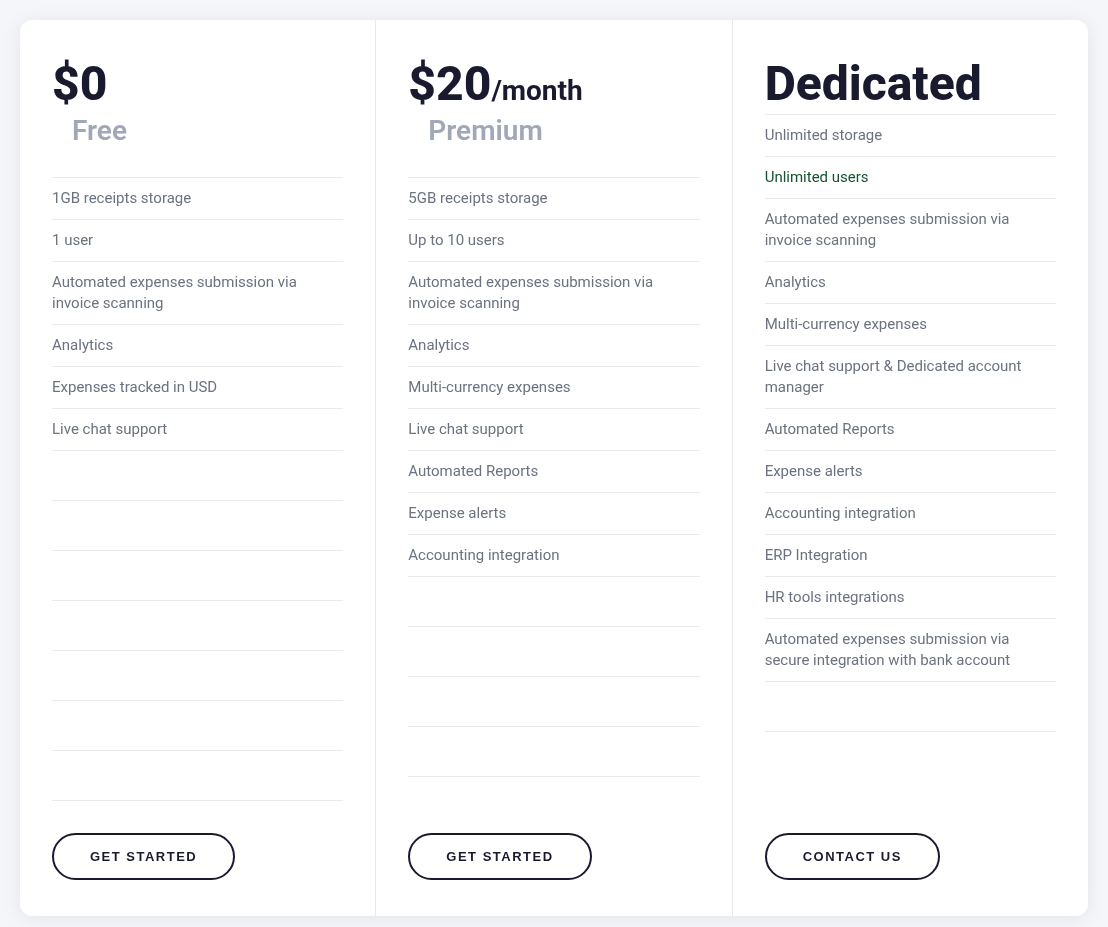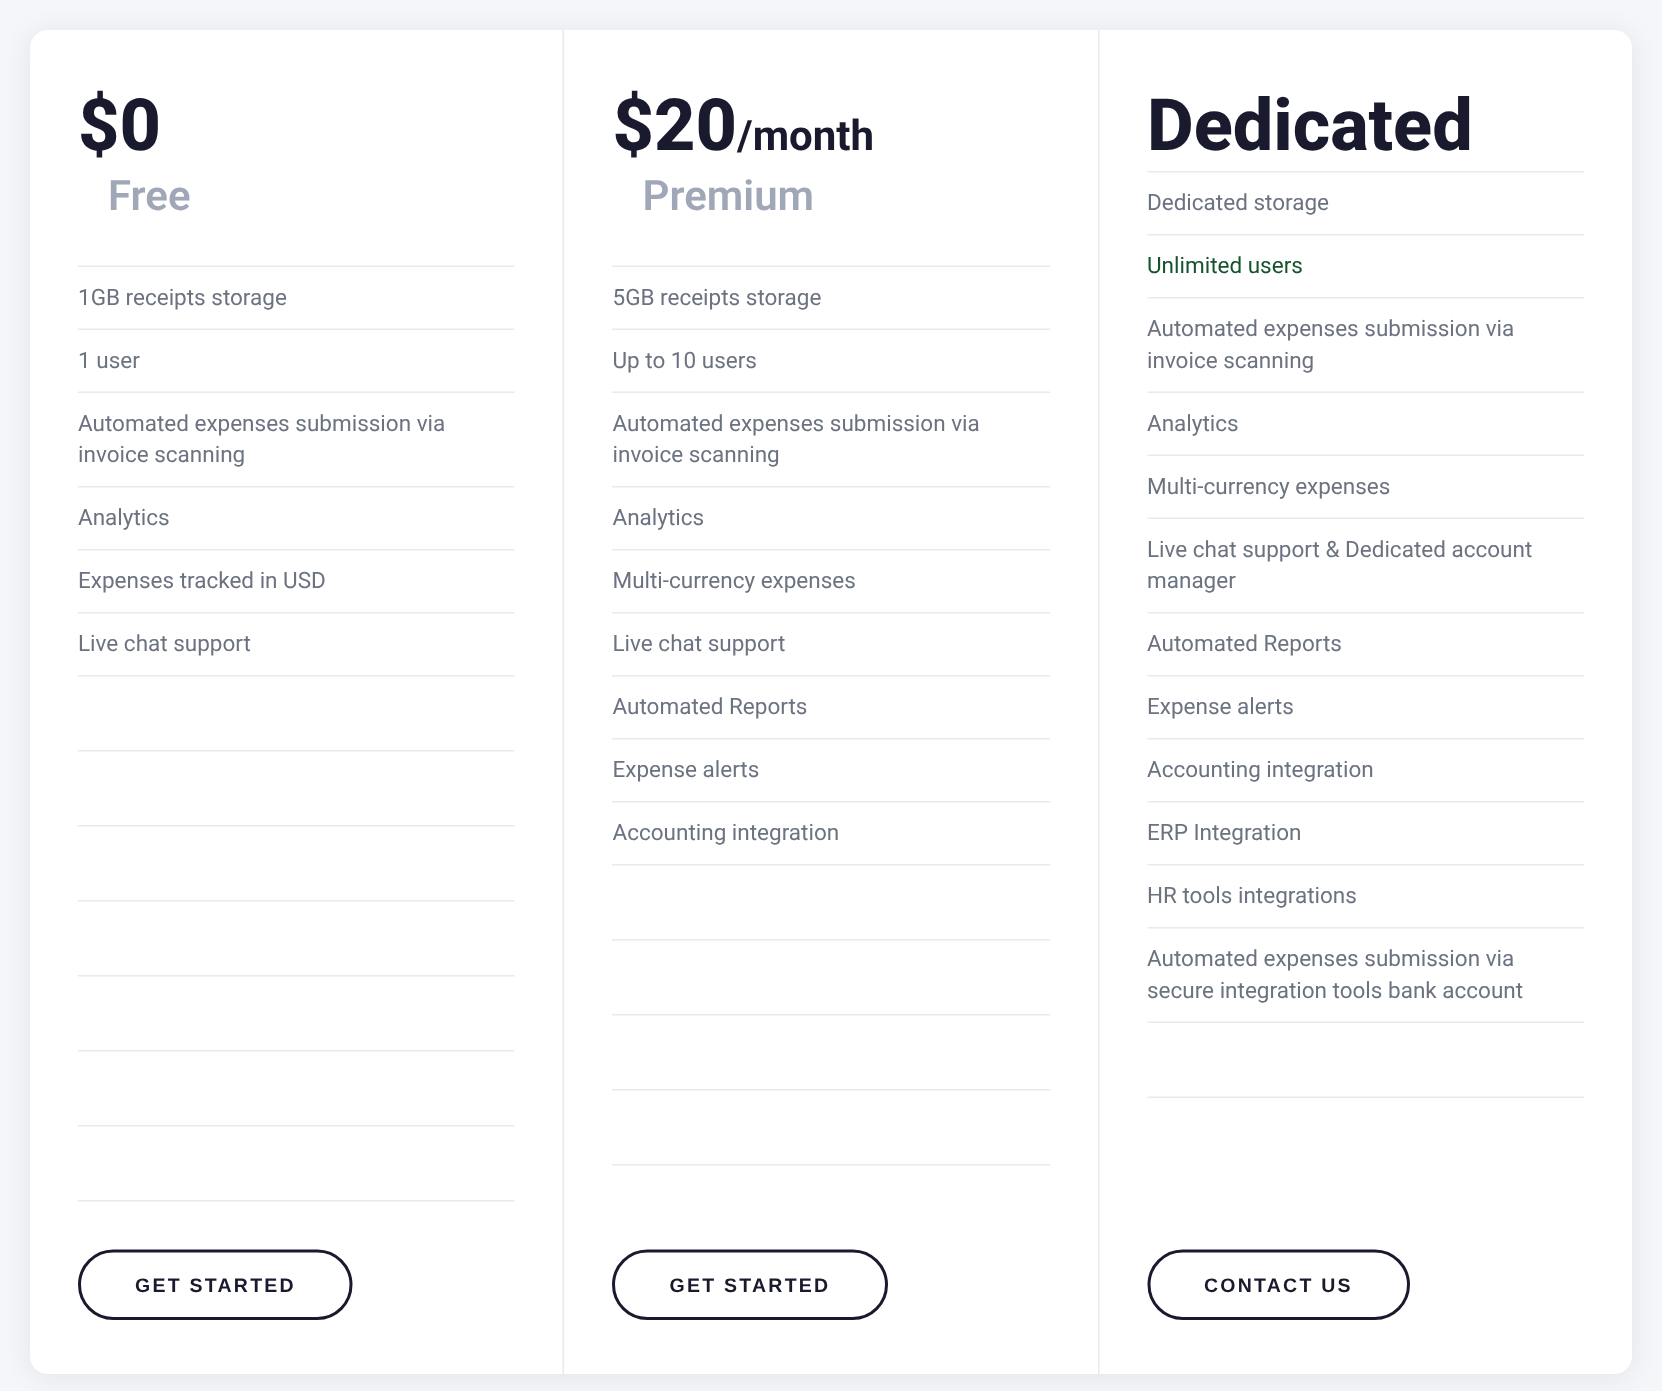--- a/index.html
+++ b/index.html
@@ -147,29 +147,29 @@
         <li class="feature-item empty"></li>
         <li class="feature-item empty"></li>
         <li class="feature-item empty"></li>
         <li class="feature-item empty"></li>
       </ul>
       <div class="cta-section"><button class="cta-button">GET STARTED</button></div>
     </div>
     <div class="pricing-card">
       <div class="plan-price">Dedicated</div>
       <ul class="features-list">
-        <li class="feature-item">Dedicated storage</li>
+        <li class="feature-item">Unlimited storage</li>
         <li class="feature-item highlight">Unlimited users</li>
         <li class="feature-item">Automated expenses submission via invoice scanning</li>
         <li class="feature-item">Analytics</li>
         <li class="feature-item">Multi-currency expenses</li>
         <li class="feature-item">Live chat support &amp; Dedicated account manager</li>
         <li class="feature-item">Automated Reports</li>
         <li class="feature-item">Expense alerts</li>
         <li class="feature-item">Accounting integration</li>
         <li class="feature-item">ERP Integration</li>
         <li class="feature-item">HR tools integrations</li>
-        <li class="feature-item">Automated expenses submission via secure integration tools bank account</li>
+        <li class="feature-item">Automated expenses submission via secure integration with bank account</li>
         <li class="feature-item empty"></li>
       </ul>
       <div class="cta-section"><button class="cta-button">CONTACT US</button></div>
     </div>
   </div>
 
 </body></html>

